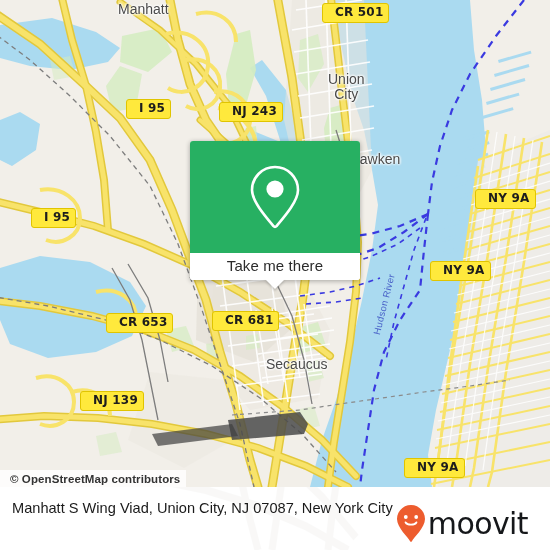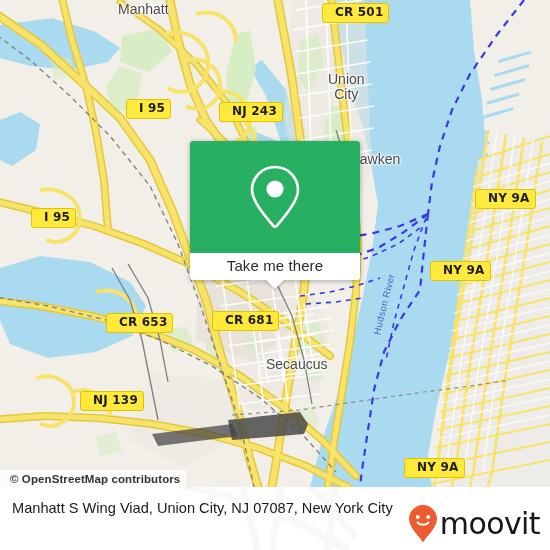--- a/index.html
+++ b/index.html
@@ -31,21 +31,21 @@
     background:#ffffff;overflow:hidden;
   }
   #bottombar-wash{
     position:absolute;left:0;top:-487px;width:550px;height:550px;
     opacity:.10;filter:grayscale(.35);
     pointer-events:none;
   }
   #bottom-inner{
     position:relative;z-index:2;
     display:flex;align-items:flex-start;justify-content:space-between;
-    height:100%;padding:11px 10px 0 12px;box-sizing:border-box;
+    height:100%;padding:11px 22px 0 12px;box-sizing:border-box;
   }
   #addr{
     font-size:14.6px;line-height:20px;color:#1a1a1a;
     max-width:412px;letter-spacing:0px;
   }
   #brand{display:flex;align-items:center;gap:2px;margin-top:6px;flex:0 0 auto;}
   #brandword{
     font-size:30px;line-height:30px;color:#15171a;font-weight:400;
     letter-spacing:-0.6px;font-family:"DejaVu Sans",sans-serif;
   }

